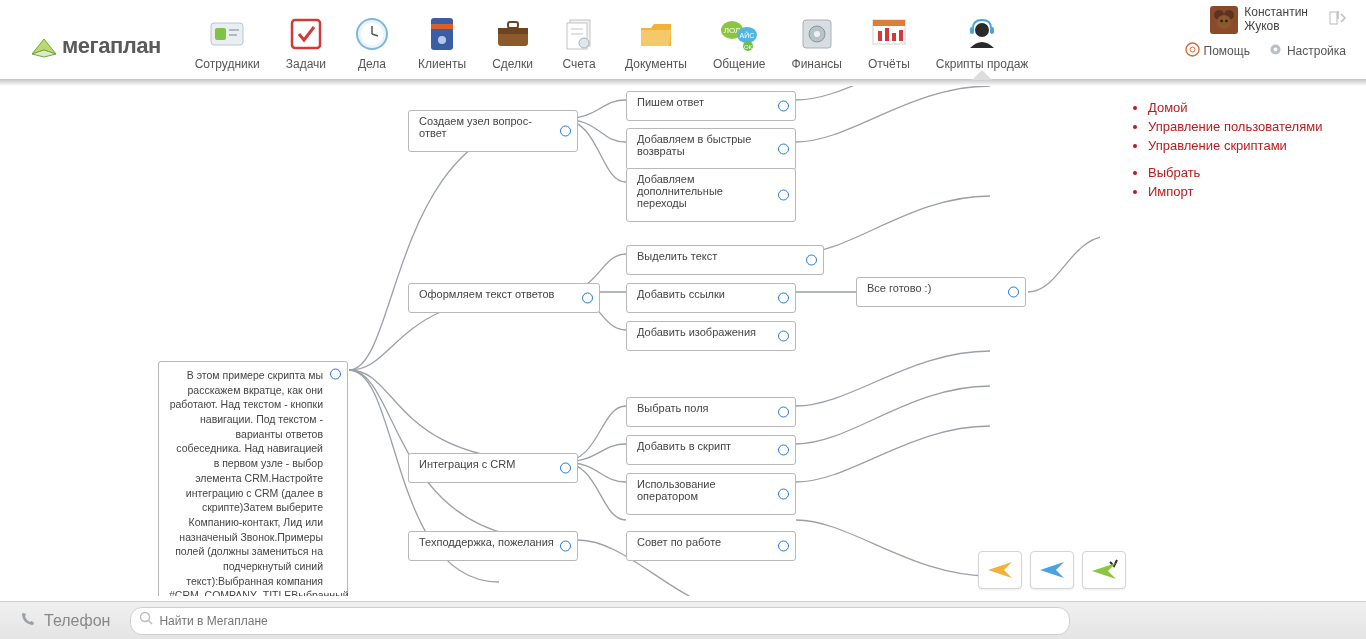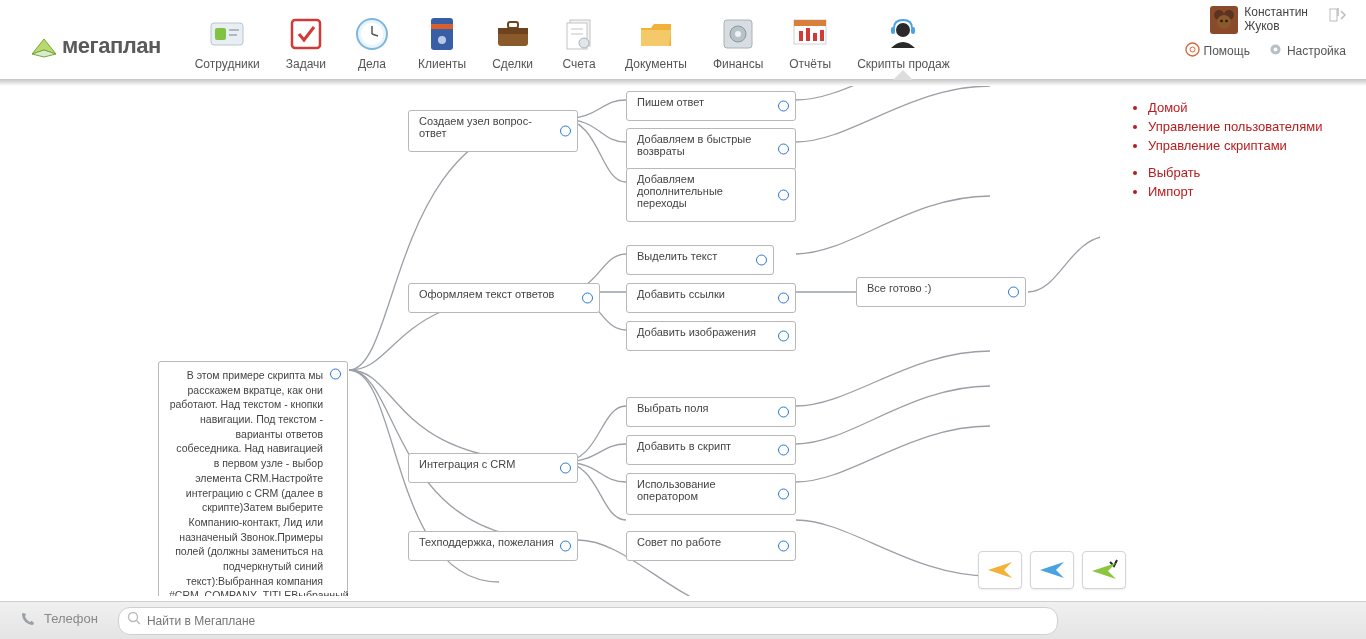--- a/index.html
+++ b/index.html
@@ -10,21 +10,21 @@
   .logo { display:flex; align-items:center; gap:6px; margin-right:30px; margin-bottom:14px; }
   .logo-mark { width:26px; height:20px; position:relative; }
   .logo-text { font-size:22px; font-weight:bold; color:#5a5a5a; letter-spacing:-0.5px; }
   .nav { display:flex; gap:18px; }
   .nav-item { display:flex; flex-direction:column; align-items:center; gap:4px; cursor:pointer; font-size:12px; color:#555; padding:2px 4px; }
   .nav-icon { width:40px; height:38px; display:flex; align-items:center; justify-content:center; }
   .nav-item.active { position:relative; }
   .nav-item.active::after { content:""; position:absolute; bottom:-7px; left:50%; transform:translateX(-50%); width:0; height:0; border-left:10px solid transparent; border-right:10px solid transparent; border-bottom:10px solid #ddd; }
 
   .top-right { position:absolute; right:20px; top:6px; display:flex; flex-direction:column; align-items:flex-end; gap:8px; }
-  .user-block { display:flex; gap:6px; }
+  .user-block { display:flex; align-items:center; gap:6px; }
   .avatar { width:28px; height:28px; border-radius:3px; background:#8b4a2a; display:flex; align-items:center; justify-content:center; }
   .user-name { font-size:12px; color:#444; line-height:1.15; }
   .logout-icon { margin-left:14px; color:#aaa; cursor:pointer; }
   .aux-links { display:flex; gap:18px; font-size:12px; color:#555; }
   .aux-link { display:flex; align-items:center; gap:4px; cursor:pointer; }
 
   .shadow-bar { height:6px; background:linear-gradient(#ccc, #fff); }
 
   
   .sidebar { position:absolute; right:20px; top:96px; width:220px; font-size:13px; }
@@ -40,21 +40,21 @@
   .node { position:absolute; border:1px solid #b8b8b8; background:#fff; border-radius:3px; font-size:11px; color:#444; padding:4px 22px 12px 10px; text-align:left; box-sizing:border-box; cursor:pointer; }
   .node .dot { position:absolute; right:6px; top:50%; transform:translateY(-50%); width:9px; height:9px; border:1.5px solid #2a7ad6; border-radius:50%; background:#fff; }
   .node.big { width:190px; text-align:right; font-size:10.5px; line-height:1.4; padding:6px 24px 6px 10px; }
 
   
   .plane-tray { position:absolute; right:240px; bottom:50px; display:flex; gap:8px; }
   .plane-btn { width:42px; height:36px; border:1px solid #d4d4d4; border-radius:4px; background:#fff; display:flex; align-items:center; justify-content:center; cursor:pointer; box-shadow:0 1px 2px rgba(0,0,0,.08); }
 
   
   .bottombar { position:absolute; left:0; right:0; bottom:0; height:38px; background:linear-gradient(#f0f0f0,#e4e4e4); border-top:1px solid #cfcfcf; display:flex; align-items:center; padding:0 20px; gap:20px; box-sizing:border-box; }
-  .phone { display:flex; align-items:flex-start; gap:8px; color:#888; font-size:13px; cursor:pointer; }
+  .phone { display:flex; align-items:center; gap:8px; color:#888; font-size:16px; cursor:pointer; }
   .search-wrap { flex:1; position:relative; }
   .search { width:900px; height:22px; border:1px solid #cfcfcf; border-radius:12px; background:#fff; padding:2px 10px 2px 28px; font-size:12px; color:#888; outline:none; }
   .search-icon { position:absolute; left:9px; top:4px; color:#bbb; }
 </style>
 </head>
 <body>
 
 <div class="topbar">
   <div class="logo">
     <span class="logo-mark">
@@ -131,20 +131,33 @@
       <span>Счета</span>
     </div>
     <div class="nav-item">
       <span class="nav-icon">
           <svg width="38" height="32">
             <path d="M4 10 L14 10 L17 6 L34 6 L34 28 L4 28 Z" fill="#f2b23a"></path>
             <path d="M4 12 L34 12 L32 28 L4 28 Z" fill="#f4c96a"></path>
           </svg>
         </span>
       <span>Документы</span>
+    </div>
+    <div class="nav-item">
+      <span class="nav-icon">
+          <svg width="40" height="34">
+            <ellipse cx="13" cy="13" rx="11" ry="9" fill="#8cc63f"></ellipse>
+            <text x="13" y="16" text-anchor="middle" font-size="8" fill="#fff">ЛОЛ</text>
+            <ellipse cx="28" cy="18" rx="10" ry="8" fill="#4fb6e3"></ellipse>
+            <text x="28" y="21" text-anchor="middle" font-size="7" fill="#fff">АЙС</text>
+            <circle cx="29" cy="29" r="5" fill="#6fbf44"></circle>
+            <text x="29" y="32" text-anchor="middle" font-size="6" fill="#fff">ОК</text>
+          </svg>
+        </span>
+      <span>Общение</span>
     </div>
     <div class="nav-item">
       <span class="nav-icon">
           <svg width="34" height="34">
             <rect x="3" y="3" width="28" height="28" rx="3" fill="#d7dde1" stroke="#a7b1b9"></rect>
             <circle cx="17" cy="17" r="8" fill="#b8c2c9" stroke="#8d979e"></circle>
             <circle cx="17" cy="17" r="3" fill="#eef2f4"></circle>
           </svg>
         </span>
       <span>Финансы</span>
@@ -269,21 +282,21 @@
   <div class="node big" style="left:158px; top:275px; height:auto;">
     <span>В этом примере скрипта мы расскажем вкратце, как они работают. Над текстом - кнопки навигации. Под текстом - варианты ответов собеседника. Над навигацией в первом узле - выбор элемента CRM.Настройте интеграцию с CRM (далее в скрипте)Затем выберите Компанию-контакт, Лид или назначеный Звонок.Примеры полей (должны замениться на подчеркнутый синий текст):Выбранная компания #CRM_COMPANY_TITLEВыбранный контакт #CRM_CONTACT_NAMEВыбранный</span><span class="dot" style="top:12px;"></span>
   </div>
 
   <div class="node" style="left:408px; top:24px; width:170px;"><span>Создаем узел вопрос-ответ</span><span class="dot"></span></div>
   <div class="node" style="left:626px; top:5px; width:170px;"><span>Пишем ответ</span><span class="dot"></span></div>
   <div class="node" style="left:626px; top:42px; width:170px;"><span>Добавляем в быстрые возвраты</span><span class="dot"></span></div>
   <div class="node" style="left:626px; top:82px; width:170px;"><span>Добавляем дополнительные переходы</span><span class="dot"></span></div>
 
   <div class="node" style="left:408px; top:197px; width:192px;"><span>Оформляем текст ответов</span><span class="dot"></span></div>
-  <div class="node" style="left:626px; top:159px; width:148px;"><span>Выделить текст</span><span class="dot"></span></div>
+  <div class="node" style="left:626px; top:159px; width:198px;"><span>Выделить текст</span><span class="dot"></span></div>
   <div class="node" style="left:626px; top:197px; width:170px;"><span>Добавить ссылки</span><span class="dot"></span></div>
   <div class="node" style="left:626px; top:235px; width:170px;"><span>Добавить изображения</span><span class="dot"></span></div>
   <div class="node" style="left:856px; top:191px; width:170px;"><span>Все готово :)</span><span class="dot"></span></div>
 
   <div class="node" style="left:408px; top:367px; width:170px;"><span>Интеграция с CRM</span><span class="dot"></span></div>
   <div class="node" style="left:626px; top:311px; width:170px;"><span>Выбрать поля</span><span class="dot"></span></div>
   <div class="node" style="left:626px; top:349px; width:170px;"><span>Добавить в скрипт</span><span class="dot"></span></div>
   <div class="node" style="left:626px; top:387px; width:170px;"><span>Использование оператором</span><span class="dot"></span></div>
   <div class="node" style="left:626px; top:445px; width:170px;"><span>Совет по работе</span><span class="dot"></span></div>
 

